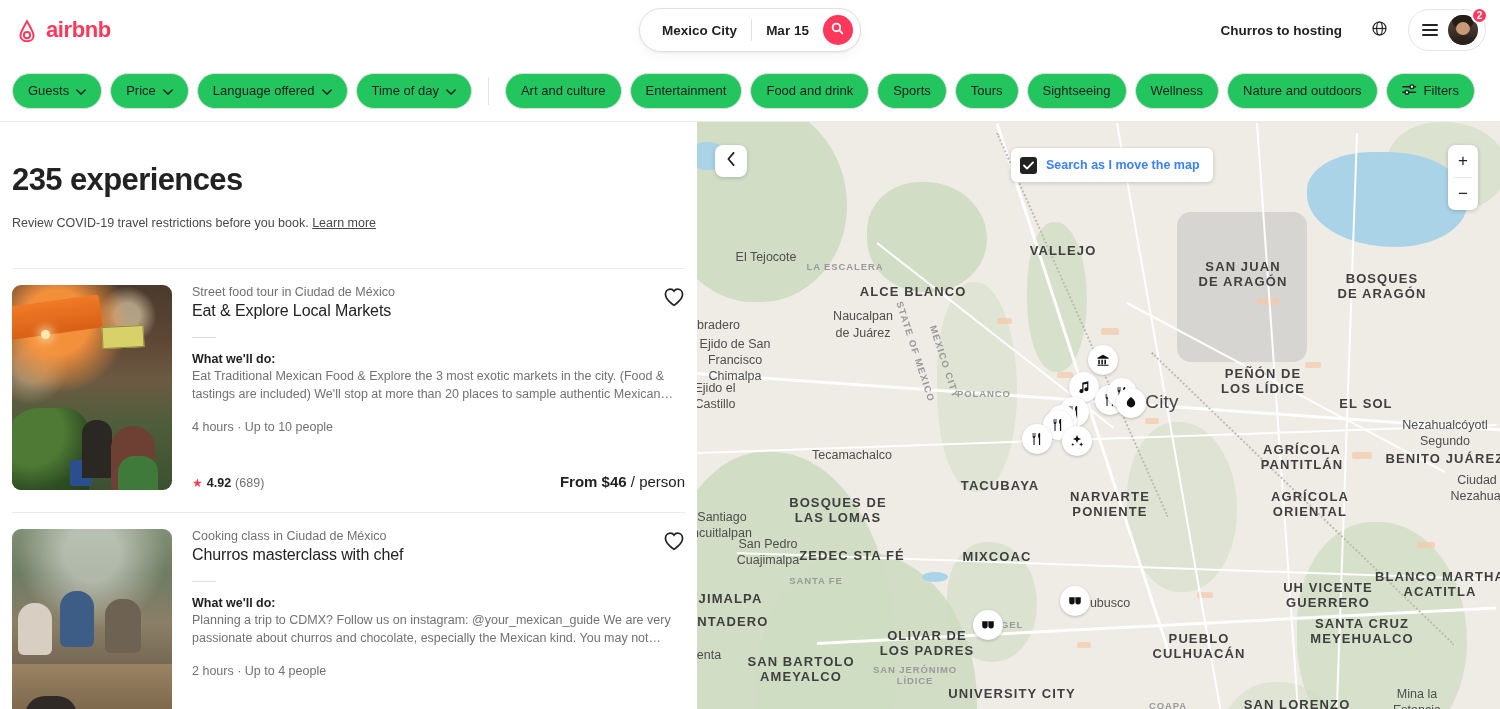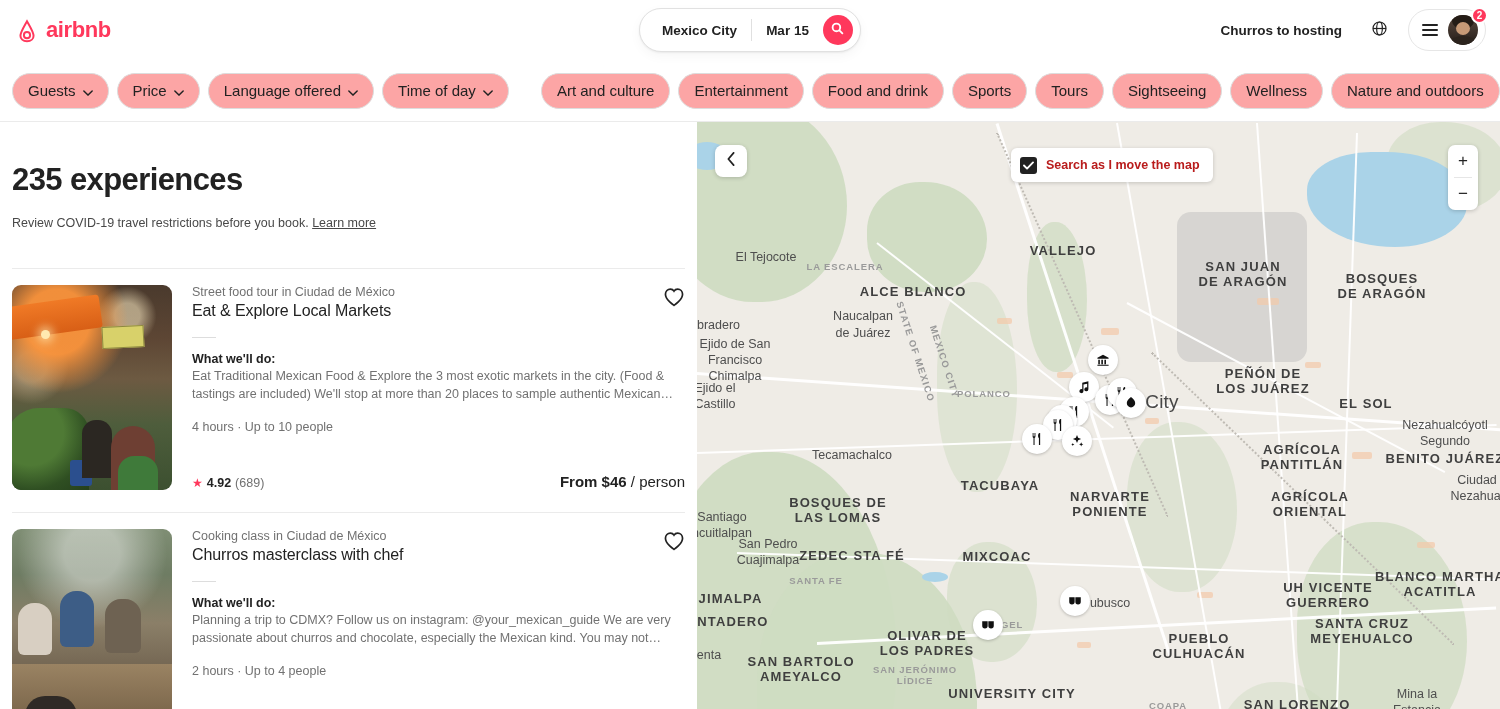--- a/index.html
+++ b/index.html
@@ -70,21 +70,21 @@
     height: 62px; min-height: 62px;
     display: flex; align-items: center; gap: 8px;
     padding: 0 12px; background: #fff;
     border-bottom: 1px solid #ebebeb;
     position: relative; z-index: 30;
   }
   .chip {
     display: inline-flex; align-items: center; gap: 7px;
     height: 36px; padding: 0 15px;
     border: 1px solid #dddddd; border-radius: 20px;
-    font-size: 15px; color: #222; background: #fca5a5; white-space: nowrap;
+    font-size: 13px; color: #222; background: #22c55e; white-space: nowrap;
   }
   .chip .cv { display: inline-block; }
   .chip-sep { width: 1px; height: 28px; background: #e4e4e4; margin: 0 8px; }
 
   
   .body { flex: 1; display: flex; min-height: 0; position: relative; }
 
   .left {
     width: 697px; min-width: 697px; height: 100%;
     overflow: hidden; padding: 0 12px 0 12px; background:#fff;
@@ -188,21 +188,21 @@
     position: absolute; left: 18px; top: 23px; width: 32px; height: 32px; border-radius: 8px;
     background: #fff; box-shadow: 0 1px 4px rgba(0,0,0,.18);
     display:flex; align-items:center; justify-content:center;
   }
   .map-toggle {
     position: absolute; left: 314px; top: 26px; height: 34px;
     background: #fff; border-radius: 6px; box-shadow: 0 1px 4px rgba(0,0,0,.18);
     display: flex; align-items: center; gap: 9px; padding: 0 13px 0 9px;
   }
   .cbox { width: 17px; height: 17px; border-radius: 3px; background:#222; display:flex; align-items:center; justify-content:center; }
-  .map-toggle .lbl { font-size: 12.5px; font-weight: 600; color:#b91c1c; white-space:nowrap; }
+  .map-toggle .lbl { font-size: 12.5px; font-weight: 600; color:#3b82f6; white-space:nowrap; }
   .map-zoom {
     position: absolute; right: 22px; top: 23px; width: 30px;
     background: #fff; border-radius: 7px; box-shadow: 0 1px 4px rgba(0,0,0,.2); overflow: hidden;
   }
   .mz-btn { height: 32px; display:flex; align-items:center; justify-content:center; font-size:17px; color:#222; }
   .mz-sep { height:1px; background:#e6e6e6; margin: 0 6px; }
 </style>
 </head>
 <body>
 
@@ -463,21 +463,21 @@
           <div class="mlabel major" style="left: 546px; top: 160px;">DE ARAGÓN</div>
           <div class="mlabel major" style="left: 685px; top: 157px;">BOSQUES</div>
           <div class="mlabel major" style="left: 685px; top: 172px;">DE ARAGÓN</div>
           <div class="mlabel mid" style="left: 18px; top: 203px;">obradero</div>
           <div class="mlabel mid" style="left: 166px; top: 194px;">Naucalpan</div>
           <div class="mlabel mid" style="left: 166px; top: 211px;">de Juárez</div>
           <div class="mlabel mid" style="left: 38px; top: 222px;">Ejido de San</div>
           <div class="mlabel mid" style="left: 38px; top: 238px;">Francisco</div>
           <div class="mlabel mid" style="left: 38px; top: 254px;">Chimalpa</div>
           <div class="mlabel major" style="left: 566px; top: 252px;">PEÑÓN DE</div>
-          <div class="mlabel major" style="left: 566px; top: 267px;">LOS JUÁREZ</div>
+          <div class="mlabel major" style="left: 566px; top: 267px;">LOS LÍDICE</div>
           <div class="mlabel minor" style="left: 287px; top: 272px;">POLANCO</div>
           <div class="mlabel major" style="left: 669px; top: 282px;">EL SOL</div>
           <div class="mlabel city" style="left: 465px; top: 280px;">City</div>
           <div class="mlabel mid" style="left: 18px; top: 266px;">Ejido el</div>
           <div class="mlabel mid" style="left: 18px; top: 282px;">Castillo</div>
           <div class="mlabel mid" style="left: 748px; top: 303px;">Nezahualcóyotl</div>
           <div class="mlabel mid" style="left: 748px; top: 319px;">Segundo</div>
           <div class="mlabel mid" style="left: 155px; top: 333px;">Tecamachalco</div>
           <div class="mlabel major" style="left: 605px; top: 328px;">AGRÍCOLA</div>
           <div class="mlabel major" style="left: 605px; top: 343px;">PANTITLÁN</div>

